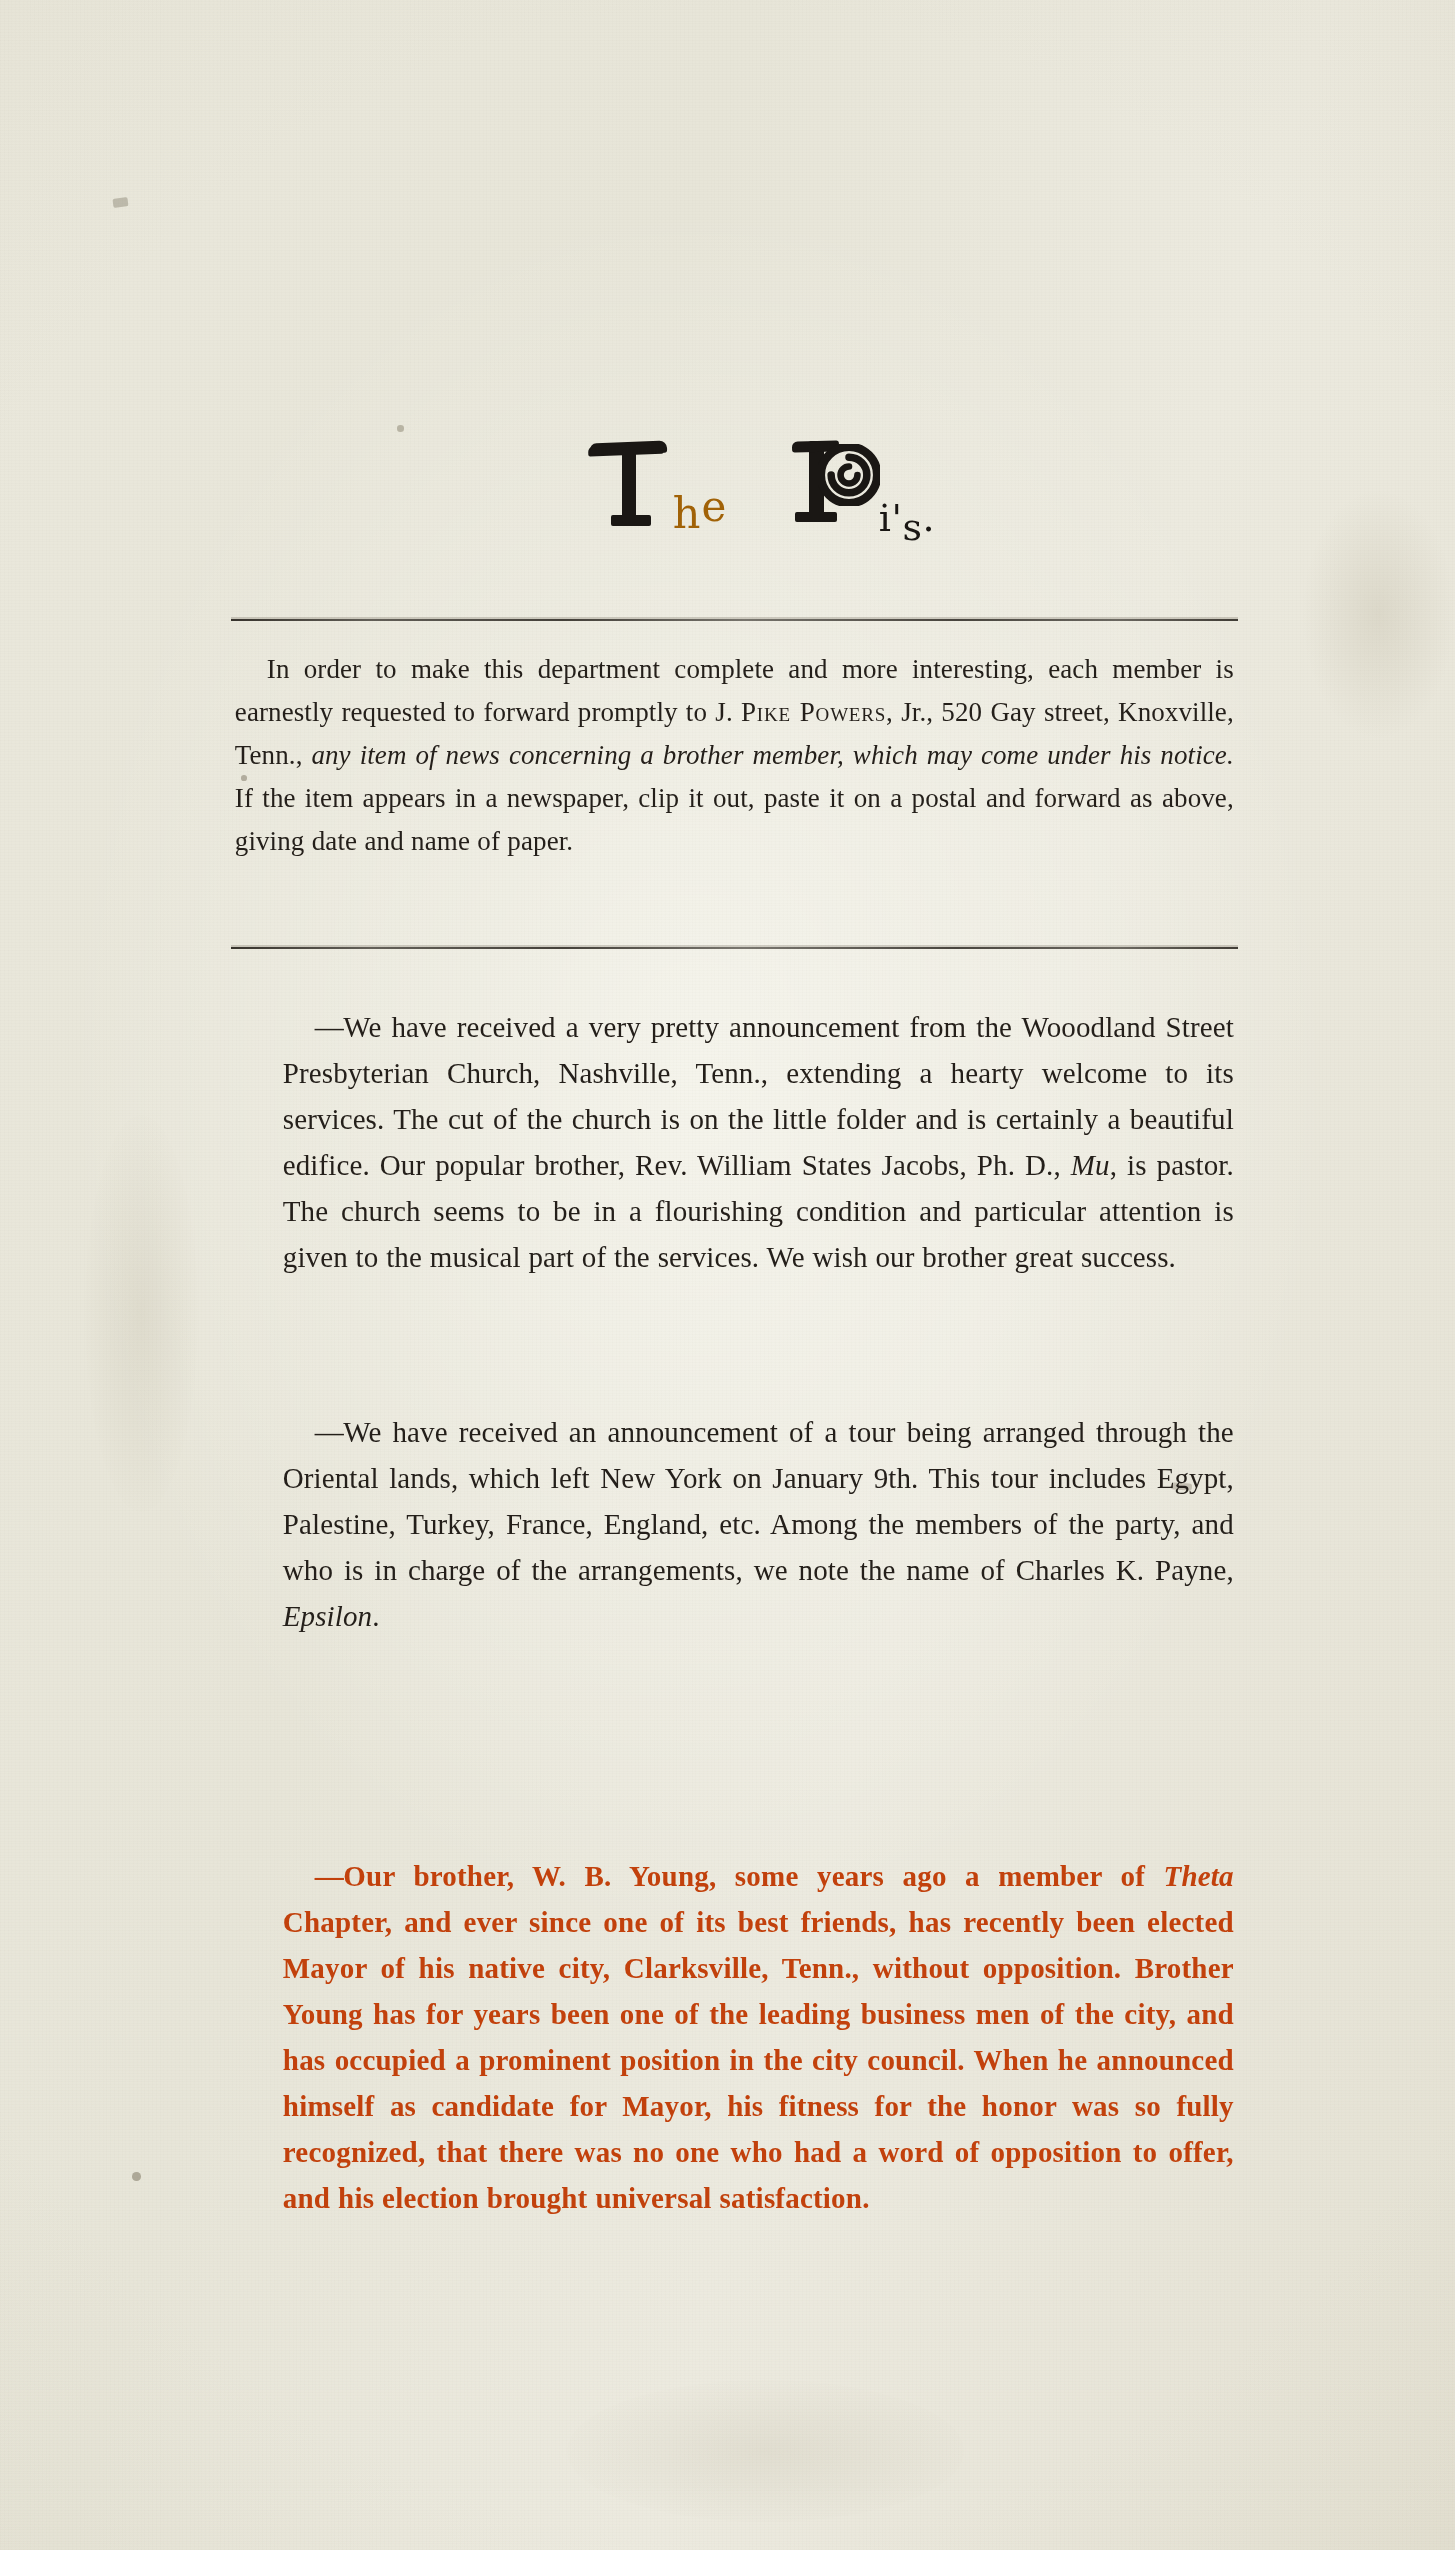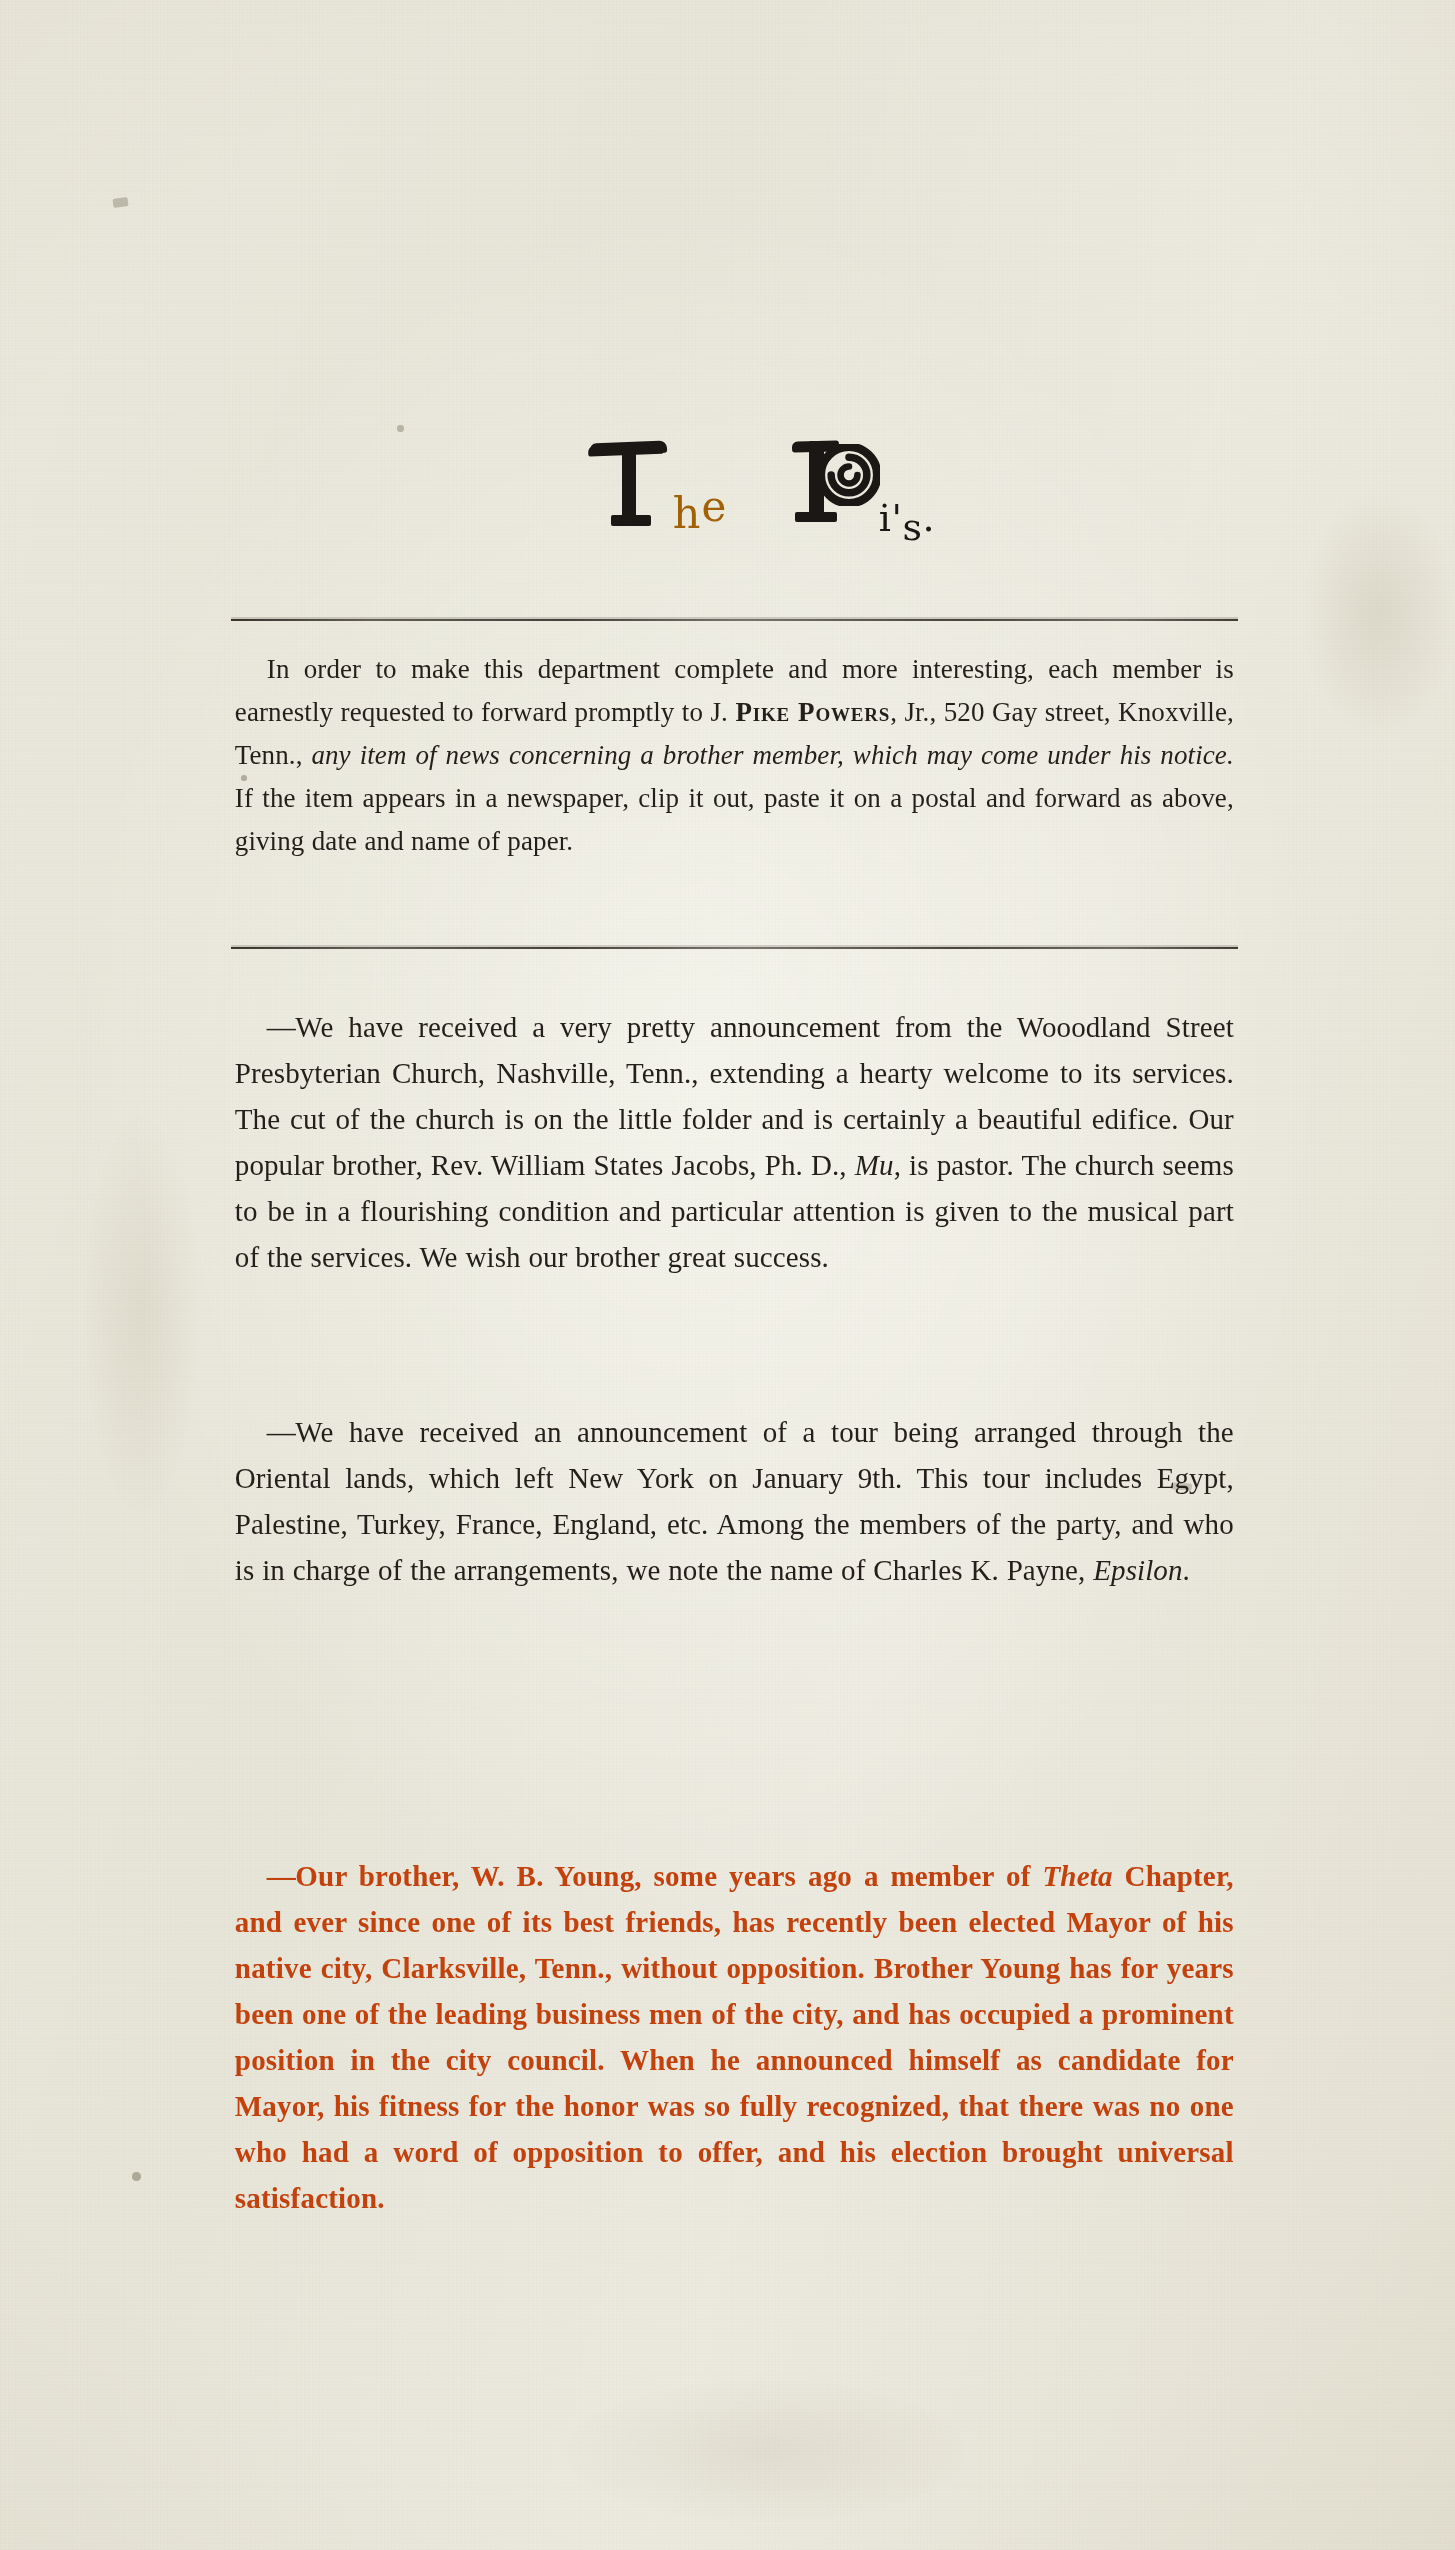--- a/index.html
+++ b/index.html
@@ -223,36 +223,35 @@
   p.tx {
     margin: 0;
     font-size: 29px;
     line-height: 46px;
     text-align: justify;
     text-justify: inter-word;
     color: #241f1a;
     letter-spacing: 0.1px;
     word-spacing: 0.5px;
   }
-  p.tx.indent { text-indent: 32px; }
+  p.tx.indent { text-indent: 32px; margin-left: 48px; }
   p.tx.notice-text {
     font-size: 27px;
     line-height: 43px;
     text-indent: 32px;
   }
   p.tx.heavy {
     font-weight: 600;
     color: #c2410c;
     letter-spacing: 0.2px;
   }
   .em { font-style: italic; }
   .sc {
     font-variant: small-caps;
     letter-spacing: 0.8px;
-    font-weight: bold;
   }
   .dash { letter-spacing: -0.5px; }
 </style>
 </head>
 <body>
 
 <div class="page">
   <div class="grain"></div>
   <div class="blotch b1"></div>
   <div class="blotch b2"></div>

